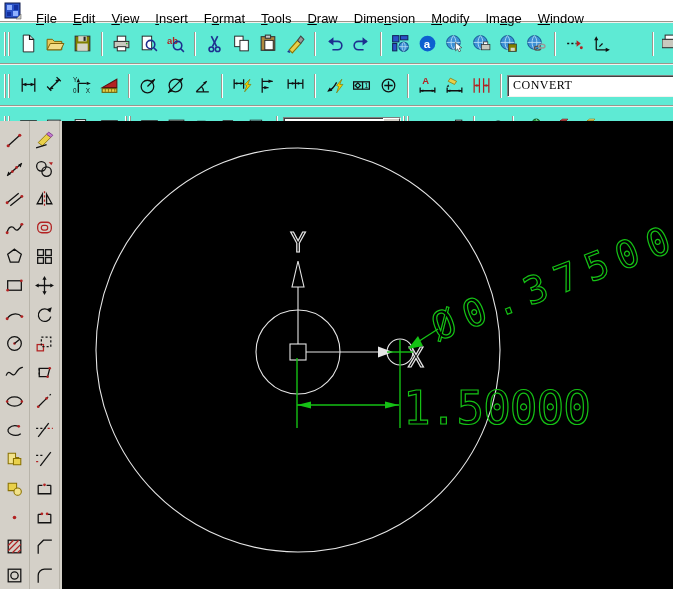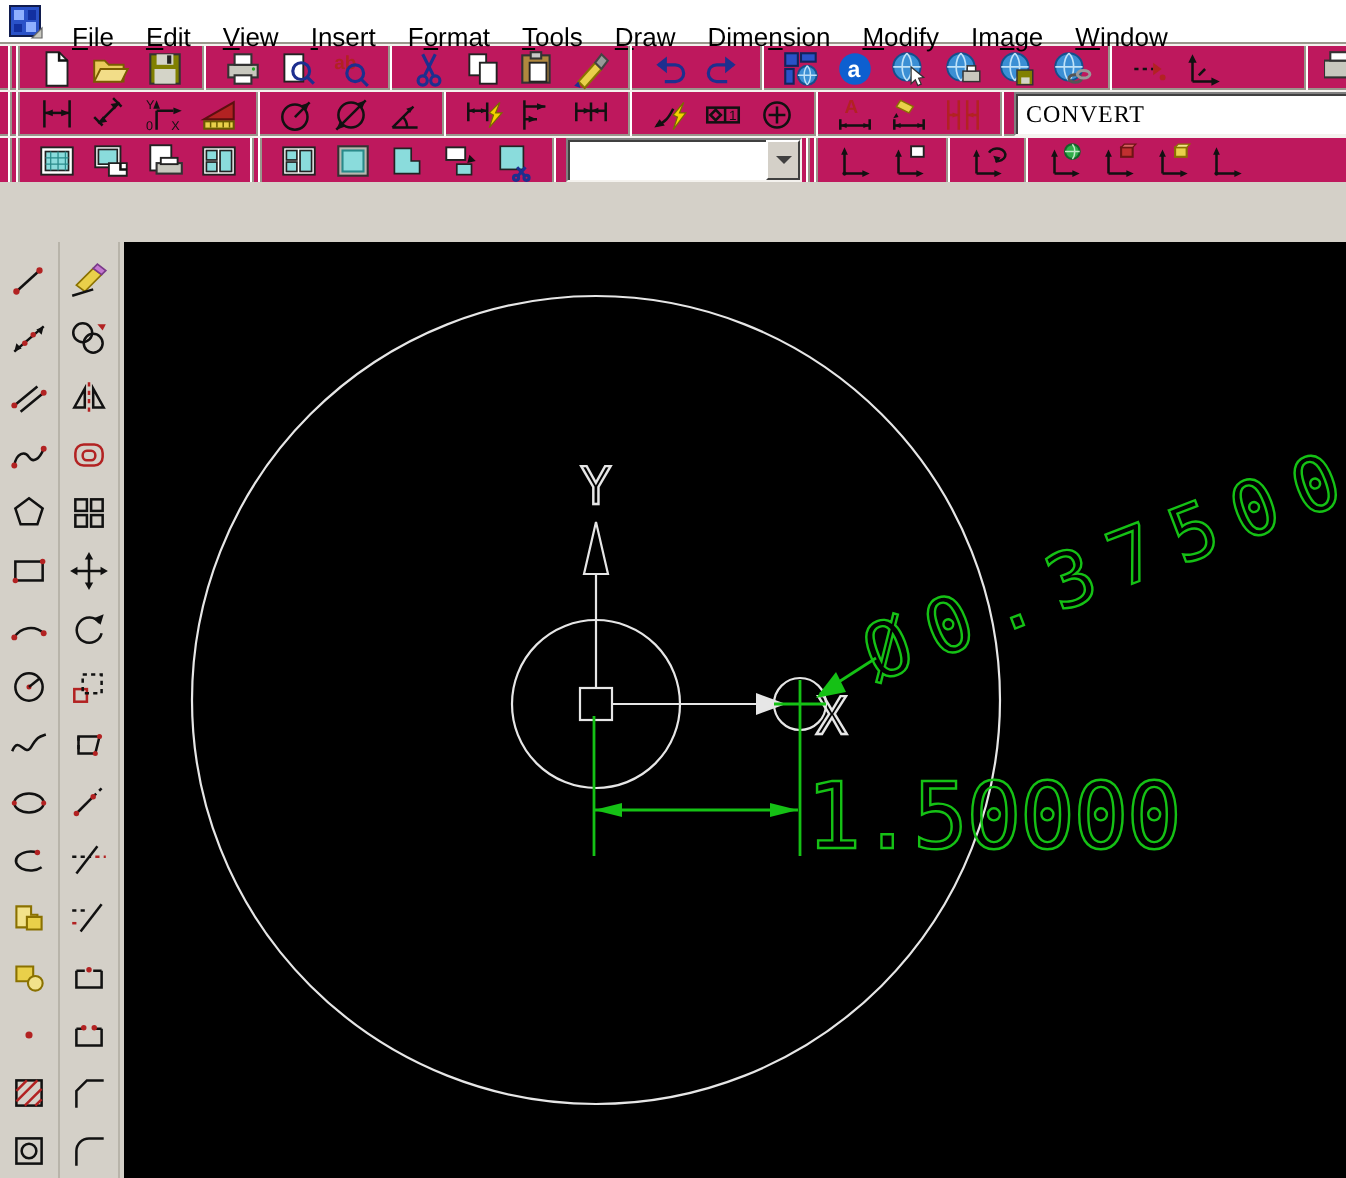--- a/index.html
+++ b/index.html
@@ -9,21 +9,21 @@
     background:#d4d0c8; font-family:"Liberation Sans", sans-serif;
     -webkit-font-smoothing:none;
   }
   
   .menubar{ height:22px; background:#ffffff; display:flex; align-items:center;
     border-bottom:1px solid #b8b4aa; padding-left:2px; }
   .appicon{ width:18px; height:18px; margin:0 6px 0 2px; flex:0 0 auto; }
   .menu-item{ padding:2px 8px; font-size:13px; color:#000; white-space:nowrap; cursor:default;margin-top:16px; }
   .menu-item u{ text-decoration:underline; }
   
-  .toolrow{ height:23px; display:flex; align-items:center; background:#be185d;
+  .toolrow{ height:42px; display:flex; align-items:center; background:#5eead4;
     border-top:1px solid #f4f2ee; box-shadow:0 -1px 0 #9a968c; padding:0 2px; overflow:hidden; }
   .tbtn{ width:26px; height:26px; margin:0 .5px; padding:0; background:transparent;
     border:1px solid transparent; display:flex; align-items:center; justify-content:center; }
   .sep{ width:2px; height:24px; border-left:1px solid #9a968c; border-right:1px solid #ffffff; margin:0 5px; }
   .sep.grow{ margin-left:auto; }
   .clip{ margin-right:-14px; }
   .vgrip{ width:7px; height:24px; margin:0 4px 0 2px;
     background:repeating-linear-gradient(90deg,#fff 0 1px,#9a968c 1px 2px,rgba(0,0,0,0) 2px 4px); }
   .hgrip{ height:7px; width:22px; margin:3px 0 2px 0;
     background:repeating-linear-gradient(180deg,#fff 0 1px,#9a968c 1px 2px,rgba(0,0,0,0) 2px 4px); }

